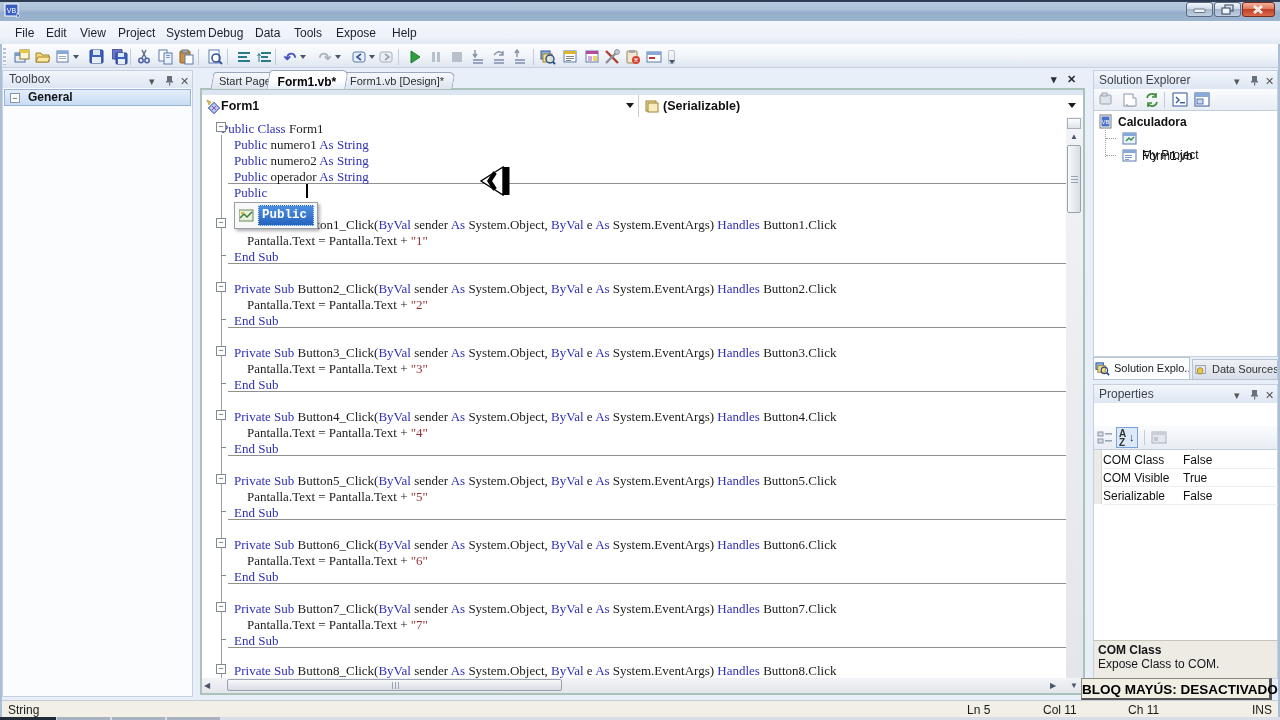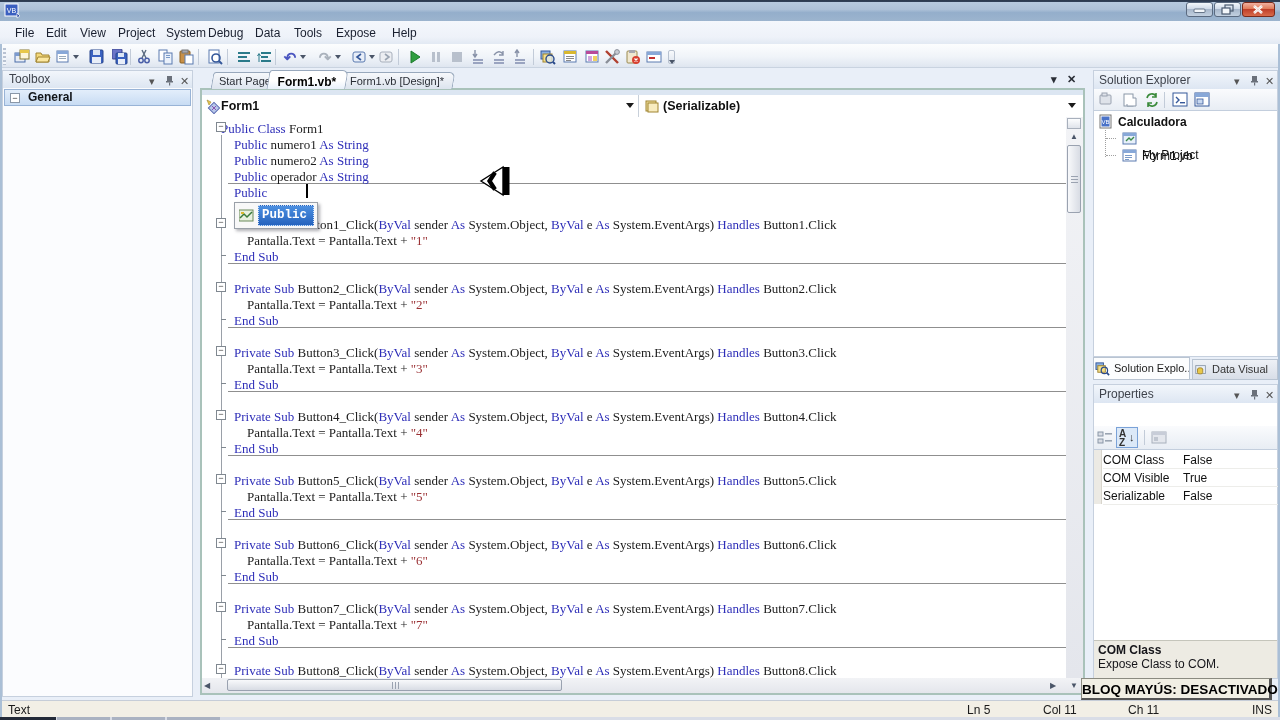--- a/index.html
+++ b/index.html
@@ -442,21 +442,21 @@
 </div>
 
 <div class="abs" style="left:1093px;top:357px;width:185px;height:23px">
   <div style="position:absolute;left:0;top:0;width:97px;height:22px;background:#fcfdfe;border:1px solid #b9c4d2;border-bottom:none;font-size:11px;color:#222;padding:4px 0 0 20px;white-space:nowrap;overflow:hidden">Solution Explo...</div>
   <svg class="abs" style="left:2px;top:4px" width="15" height="15" viewBox="0 0 16 16">
       <rect x="1" y="2" width="8" height="7" fill="#8ab0e0" stroke="#35589a"></rect>
       <rect x="3" y="5" width="8" height="7" fill="#f4e08a" stroke="#a08430"></rect>
       <circle cx="10" cy="10" r="3.4" fill="none" stroke="#2a4a8a" stroke-width="1.3"></circle>
       <line x1="12.5" y1="12.5" x2="15" y2="15" stroke="#2a4a8a" stroke-width="1.8"></line>
     </svg>
-  <div style="position:absolute;left:99px;top:2px;width:86px;height:20px;background:linear-gradient(180deg,#eef1f6,#d8dee8);border:1px solid #b9c4d2;border-bottom:none;font-size:11px;color:#333;padding:3px 0 0 19px;white-space:nowrap;overflow:hidden">Data Visual</div>
+  <div style="position:absolute;left:99px;top:2px;width:86px;height:20px;background:linear-gradient(180deg,#eef1f6,#d8dee8);border:1px solid #b9c4d2;border-bottom:none;font-size:11px;color:#333;padding:3px 0 0 19px;white-space:nowrap;overflow:hidden">Data Sources</div>
   <svg class="abs" style="left:101px;top:6px" width="14" height="14" viewBox="0 0 16 16">
       <rect x="2" y="3" width="11" height="9" fill="#e8eef8" stroke="#8a97a8"></rect>
       <ellipse cx="7" cy="7" rx="3" ry="1.5" fill="#e8c84a" stroke="#a08430"></ellipse>
       <path d="M4 7 L4 11 A3 1.5 0 0 0 10 11 L10 7" fill="#e8c84a" stroke="#a08430"></path>
     </svg>
   <div style="position:absolute;left:0;top:22px;width:185px;height:1px;background:#b9c4d2"></div>
 </div>
 
 <div class="rpanel" style="left:1093px;top:384px;width:185px;height:295px">
   <div class="phead">Properties
@@ -488,21 +488,21 @@
   <div style="position:absolute;left:0;top:65px;width:8px;height:54px;background:#eceae4;border-right:1px solid #d8d5cc"></div>
   <div class="prow" style="top:66px">COM Class<span class="v">False</span></div>
   <div class="prow" style="top:84px">COM Visible<span class="v">True</span></div>
   <div class="prow" style="top:102px">Serializable<span class="v">False</span></div>
   <div style="position:absolute;left:0;top:255px;width:183px;height:38px;background:#edebe3;border-top:1px solid #c5c5bb;font-size:12px;color:#15151a;padding:2px 0 0 4px"><b>COM Class</b><br>Expose Class to COM.</div>
 </div>
 
 <div class="abs" style="left:1081px;top:678px;width:191px;height:22px;background:#f1efe4;border:1px solid #8a8a80;border-right:3px solid #555;border-bottom:2px solid #555;z-index:30;font-size:13.5px;font-weight:bold;color:#000;text-align:center;padding-top:3px;white-space:nowrap">BLOQ MAYÚS: DESACTIVADO</div>
 
 <div class="abs" id="statusbar">
-  <div class="st" style="left:8px">Text</div>
+  <div class="st" style="left:8px">String</div>
   <div class="st" style="left:967px">Ln 5</div>
   <div class="st" style="left:1043px">Col 11</div>
   <div class="st" style="left:1128px">Ch 11</div>
   <div class="st" style="left:1252px">INS</div>
 </div>
 <div class="abs" style="left:0;top:44px;width:2px;height:673px;background:#aabfd6"></div>
 <div class="abs" style="left:1278px;top:44px;width:2px;height:673px;background:#aabfd6"></div>
 <div class="abs" id="taskbar">
   <div style="position:absolute;left:0;top:0;width:56px;height:3px;background:#232a38"></div>
   <div style="position:absolute;left:57px;top:0;width:53px;height:3px;background:#aab2c2"></div>

